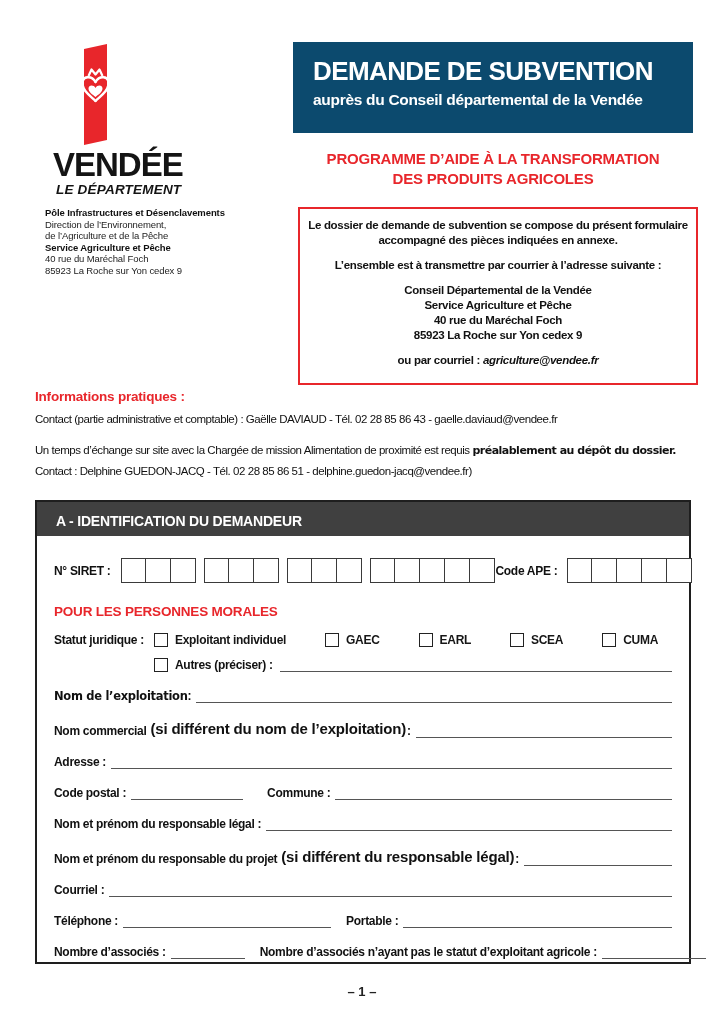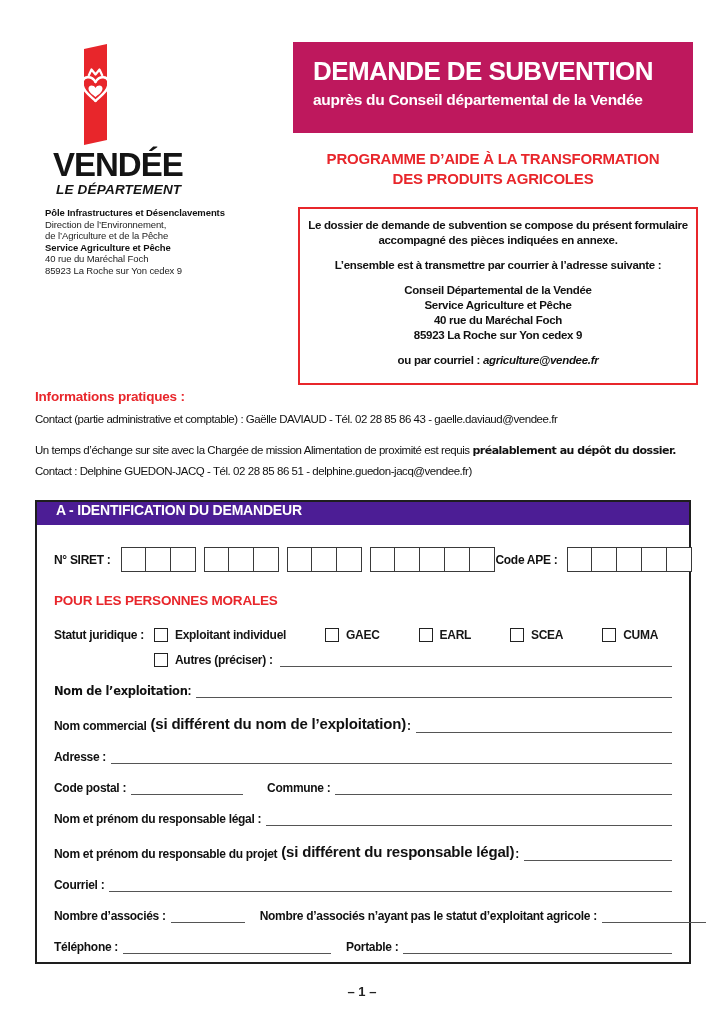--- a/index.html
+++ b/index.html
@@ -27,21 +27,21 @@
   }
   .dept-block{
     position:absolute;left:45px;top:207px;
     font-size:9.5px;line-height:11.6px;letter-spacing:-.1px;font-weight:400;color:#222;
   }
   .dept-block .b{font-weight:700;color:#111;}
 
   
   .title-box{
     position:absolute;left:293px;top:42px;width:400px;height:91px;
-    background:#be185d;color:#fff;box-sizing:border-box;padding:16px 8px 0 20px;
+    background:#0c4a6e;color:#fff;box-sizing:border-box;padding:16px 8px 0 20px;
   }
   .title-box .t1{font-size:26px;font-weight:700;letter-spacing:-.6px;line-height:1.05;}
   .title-box .t2{font-size:15.5px;font-weight:700;letter-spacing:-.3px;margin-top:6px;}
 
   .program{
     position:absolute;left:293px;top:149px;width:400px;text-align:center;
     color:#e8262b;font-weight:700;font-size:15px;line-height:20px;letter-spacing:-.2px;
   }
 
   
@@ -59,40 +59,40 @@
   .ip-p1{position:absolute;left:35px;top:413px;font-size:11.5px;font-weight:400;letter-spacing:-.45px;white-space:nowrap;color:#111;}
   .ip-p2{position:absolute;left:35px;top:440px;font-size:11.5px;font-weight:400;letter-spacing:-.45px;line-height:21px;white-space:nowrap;color:#111;}
   .xb{font-weight:700;font-family:"DejaVu Sans", sans-serif;font-size:11px;letter-spacing:-.5px;}
 
   
   .section-a{
     position:absolute;left:35px;top:500px;width:656px;height:464px;
     border:2px solid #1e1e1e;box-sizing:border-box;background:#fff;
   }
   .sec-head{
-    background:#4c1d95;color:#fff;font-size:14px;font-weight:700;letter-spacing:-.2px;
-    padding:0 0 7px 19px;
+    background:#404040;color:#fff;font-size:14px;font-weight:700;letter-spacing:-.2px;
+    padding:11px 0 7px 19px;
   }
   .sec-body{padding:0 17px;}
 
   .lbl{font-size:12px;font-weight:700;letter-spacing:-.3px;white-space:nowrap;color:#111;}
   .note{font-size:15px;font-weight:700;letter-spacing:-.2px;white-space:nowrap;margin:0 1px 1px 4px;color:#111;}
 
   .siret-row{margin-top:22px;display:flex;align-items:center;}
   .siret-row .lbl{margin-right:11px;}
   .cgs{display:flex;gap:8px;}
   .cgroup{display:flex;}
   .cell{width:25px;height:25px;border:1px solid #3a3a3a;box-sizing:border-box;background:#fff;}
   .cell + .cell{border-left:none;}
   .ape-wrap{margin-left:auto;display:flex;align-items:center;}
   .ape-wrap .lbl{margin-right:10px;}
 
   .morales{margin-top:21px;color:#e8262b;font-size:13.5px;font-weight:700;letter-spacing:-.2px;}
 
-  .statut-row{margin-top:20px;display:flex;align-items:center;justify-content:space-between;}
+  .statut-row{margin-top:14px;display:flex;align-items:center;justify-content:space-between;}
   .statut-row > .lbl{width:100px;flex:none;}
   .opts{display:flex;flex:1;justify-content:space-between;padding-right:14px;}
   .opt{display:flex;align-items:center;}
   .cb{width:14px;height:14px;border:1.5px solid #222;box-sizing:border-box;background:#fff;flex:none;display:inline-block;}
   .opt .cb{margin-right:7px;}
   .opt-lbl{font-size:12px;font-weight:700;letter-spacing:-.3px;white-space:nowrap;}
 
   .autres-row{margin-top:11px;margin-left:100px;display:flex;align-items:flex-end;}
   .autres-row .cb{margin-right:7px;margin-bottom:0;}
   .autres-row .lbl{margin-right:2px;}
@@ -277,30 +277,30 @@
           <span class="lbl"> :</span>
         <span class="line"></span>
       </div>
 
       <div class="frow">
         <span class="lbl">Courriel :</span>
         <span class="line"></span>
       </div>
 
       <div class="frow">
+        <span class="lbl">Téléphone :</span>
+        <span class="line w205"></span>
+        <span class="lbl gap14">Portable :</span>
+        <span class="line"></span>
+      </div>
+
+      <div class="frow">
         <span class="lbl">Nombre d’associés :</span>
         <span class="line w72"></span>
         <span class="lbl gap14">Nombre d’associés n’ayant pas le statut d’exploitant agricole :</span>
         <span class="line w100"></span>
       </div>
 
-      <div class="frow">
-        <span class="lbl">Téléphone :</span>
-        <span class="line w205"></span>
-        <span class="lbl gap14">Portable :</span>
-        <span class="line"></span>
-      </div>
-
     </div>
   </div>
 
   <div class="footer">– 1 –</div>
 </div>
 
 </body></html>

